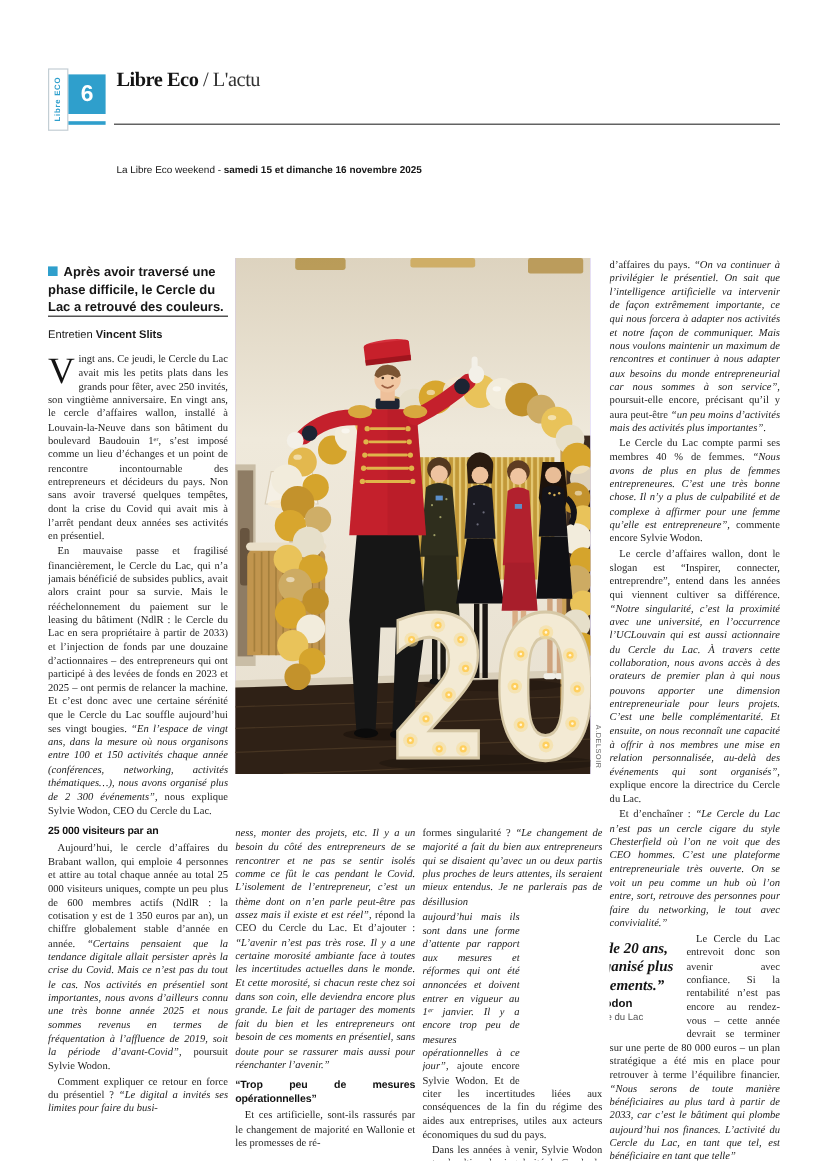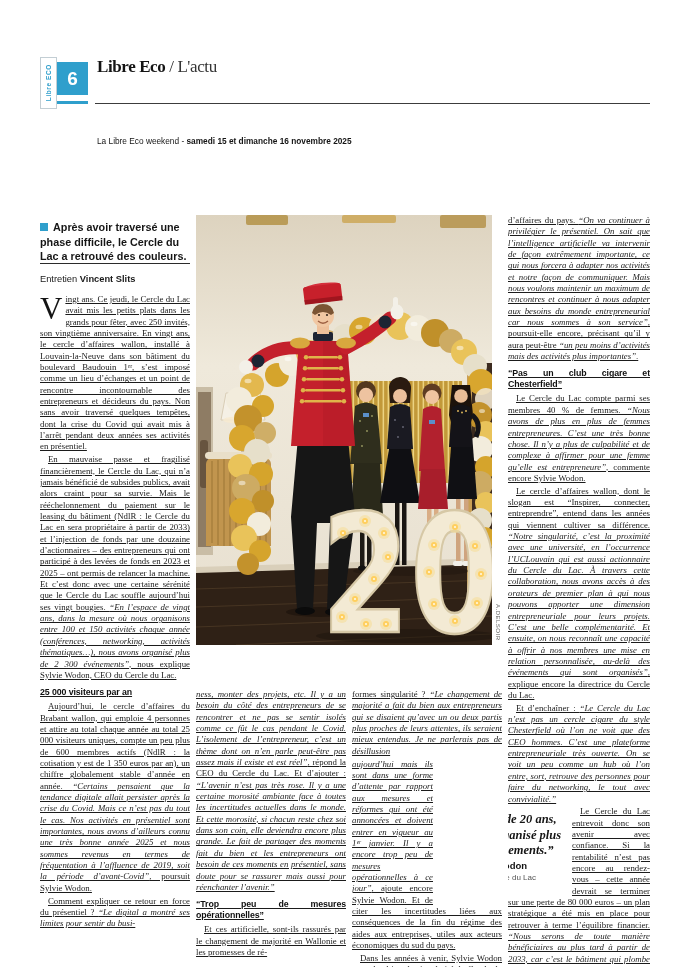--- a/index.html
+++ b/index.html
@@ -25,21 +25,21 @@
   
   .standfirst{position:absolute;left:40px;top:220px;width:154px;
               font:700 10.8px/14.5px "Liberation Sans",sans-serif;color:#161616;}
   .sq{display:inline-block;width:8px;height:8px;background:#2f9fcc;margin-right:5px;}
   .sf-rule{position:absolute;left:40px;top:263px;width:150px;height:1px;background:#2b2b2b;}
   .byline{position:absolute;left:40px;top:274px;width:150px;text-align:left;
           font:400 9.3px "Liberation Sans",sans-serif;color:#1a1a1a;}
   .byline b{font-weight:700;}
   
   .col{position:absolute;font-size:8.8px;line-height:11.35px;text-align:justify;overflow:hidden;
-       hyphens:auto;-webkit-hyphens:auto;color:#1b1b1b;text-decoration:underline;}
+       hyphens:auto;-webkit-hyphens:auto;color:#1b1b1b;}
   .c1{left:40px;top:294px;width:150px;height:672px;}
   .c2{left:196px;top:689px;width:150px;height:278px;}
   .c3{left:352px;top:689px;width:150px;height:278px;}
   .c4{left:508px;top:215px;width:142px;height:752px;}
   .col p{margin:0 0 1.5px 0;}
   .col p.ind{text-indent:8px;}
   .col i{font-style:italic;}
   .subhead{font:700 8.8px/11px "Liberation Sans",sans-serif;margin:6px 0 3px 0;letter-spacing:-.1px;color:#101010;}
   .dropcap::first-letter{float:left;font-size:31px;line-height:25px;padding:2px 3px 0 0;font-weight:400;color:#141414;}
   .sp-r{float:right;width:64px;height:142px;margin:2px 0 2px 5px;}
@@ -73,21 +73,21 @@
 
   <div class="standfirst"><span class="sq"></span><span>Après avoir traversé une phase difficile, le Cercle du Lac a retrouvé des couleurs.</span></div>
   <div class="sf-rule"></div>
   <div class="byline"><span>Entretien </span><b>Vincent Slits</b></div>
 
   <section class="col c1">
       <p class=" dropcap"><span>Vingt ans. Ce jeudi, le Cercle du Lac avait mis les petits plats dans les grands pour fêter, avec 250 invités, son vingtième anniversaire. En vingt ans, le cercle d’affaires wallon, installé à Louvain-la-Neuve dans son bâtiment du boulevard Baudouin 1ᵉʳ, s’est imposé comme un lieu d’échanges et un point de rencontre incontournable des entrepreneurs et décideurs du pays. Non sans avoir traversé quelques tempêtes, dont la crise du Covid qui avait mis à l’arrêt pendant deux années ses activités en présentiel.</span></p>
       <p class="ind"><span>En mauvaise passe et fragilisé financièrement, le Cercle du Lac, qui n’a jamais bénéficié de subsides publics, avait alors craint pour sa survie. Mais le rééchelonnement du paiement sur le leasing du bâtiment (NdlR : le Cercle du Lac en sera propriétaire à partir de 2033) et l’injection de fonds par une douzaine d’actionnaires – des entrepreneurs qui ont participé à des levées de fonds en 2023 et 2025 – ont permis de relancer la machine. Et c’est donc avec une certaine sérénité que le Cercle du Lac souffle aujourd’hui ses vingt bougies. </span><i>“En l’espace de vingt ans, dans la mesure où nous organisons entre 100 et 150 activités chaque année (conférences, networking, activités thématiques…), nous avons organisé plus de 2 300 événements”</i><span>, nous explique Sylvie Wodon, CEO du Cercle du Lac.</span></p>
       <h3 class="subhead">25 000 visiteurs par an</h3>
       <p class="ind"><span>Aujourd’hui, le cercle d’affaires du Brabant wallon, qui emploie 4 personnes et attire au total chaque année au total 25 000 visiteurs uniques, compte un peu plus de 600 membres actifs (NdlR : la cotisation y est de 1 350 euros par an), un chiffre globalement stable d’année en année. </span><i>“Certains pensaient que la tendance digitale allait persister après la crise du Covid. Mais ce n’est pas du tout le cas. Nos activités en présentiel sont importantes, nous avons d’ailleurs connu une très bonne année 2025 et nous sommes revenus en termes de fréquentation à l’affluence de 2019, soit la période d’avant-Covid”</i><span>, poursuit Sylvie Wodon.</span></p>
-      <p class="ind"><span>Comment expliquer ce retour en force du présentiel ? </span><i>“Le digital a montré ses limites pour sentir du busi-</i></p>
+      <p class="ind"><span>Comment expliquer ce retour en force du présentiel ? </span><i>“Le digital a invités ses limites pour faire du busi-</i></p>
     </section>
 
   <figure class="photo">
     <svg viewBox="0 0 296 430" width="296" height="430" role="img">
       <defs>
         <linearGradient id="wallg" x1="0" y1="0" x2="0" y2="1">
           <stop offset="0" stop-color="#ddd3bf"></stop>
             <stop offset="0.35" stop-color="#efe9db"></stop>
             <stop offset="1" stop-color="#e7dfcf"></stop>
         </linearGradient>
@@ -390,21 +390,20 @@
       <p class="ind"><span>Et ces artificielle, sont-ils rassurés par le changement de majorité en Wallonie et les promesses de ré-</span></p>
     </section>
   <section class="col c3">
       <p class=""><span>formes singularité ? </span><i>“Le changement de majorité a fait du bien aux entrepreneurs qui se disaient qu’avec un ou deux partis plus proches de leurs attentes, ils seraient mieux entendus. Je ne parlerais pas de désillusion</i></p>
       <div class="sp-r"></div>
       <p class=""><i>aujourd’hui mais ils sont dans une forme d’attente par rapport aux mesures et réformes qui ont été annoncées et doivent entrer en vigueur au 1ᵉʳ janvier. Il y a encore trop peu de mesures opérationnelles à ce jour”</i><span>, ajoute encore Sylvie Wodon. Et de citer les incertitudes liées aux conséquences de la fin du régime des aides aux entreprises, utiles aux acteurs économiques du sud du pays.</span></p>
       <p class="ind"><span>Dans les années à venir, Sylvie Wodon entend cultiver la singularité du Cercle du Lac face aux autres cercles</span></p>
     </section>
   <section class="col c4">
       <p class=""><span>d’affaires du pays. </span><i>“On va continuer à privilégier le présentiel. On sait que l’intelligence artificielle va intervenir de façon extrêmement importante, ce qui nous forcera à adapter nos activités et notre façon de communiquer. Mais nous voulons maintenir un maximum de rencontres et continuer à nous adapter aux besoins du monde entrepreneurial car nous sommes à son service”</i><span>, poursuit-elle encore, précisant qu’il y aura peut-être </span><i>“un peu moins d’activités mais des activités plus importantes”</i><span>.</span></p>
-      <h3 class="subhead">“Pas un club cigare et Chesterfield”</h3>
       <p class="ind"><span>Le Cercle du Lac compte parmi ses membres 40 % de femmes. </span><i>“Nous avons de plus en plus de femmes entrepreneures. C’est une très bonne chose. Il n’y a plus de culpabilité et de complexe à affirmer pour une femme qu’elle est entrepreneure”</i><span>, commente encore Sylvie Wodon.</span></p>
       <p class="ind"><span>Le cercle d’affaires wallon, dont le slogan est “Inspirer, connecter, entreprendre”, entend dans les années qui viennent cultiver sa différence. </span><i>“Notre singularité, c’est la proximité avec une université, en l’occurrence l’UCLouvain qui est aussi actionnaire du Cercle du Lac. À travers cette collaboration, nous avons accès à des orateurs de premier plan à qui nous pouvons apporter une dimension entrepreneuriale pour leurs projets. C’est une belle complémentarité. Et ensuite, on nous reconnaît une capacité à offrir à nos membres une mise en relation personnalisée, au-delà des événements qui sont organisés”</i><span>, explique encore la directrice du Cercle du Lac.</span></p>
       <p class="ind"><span>Et d’enchaîner : </span><i>“Le Cercle du Lac n’est pas un cercle cigare du style Chesterfield où l’on ne voit que des CEO hommes. C’est une plateforme entrepreneuriale très ouverte. On se voit un peu comme un hub où l’on entre, sort, retrouve des personnes pour faire du networking, le tout avec convivialité.”</i></p>
       <aside id="pullquote" class="pullquote">
       <p class="pq-text">“En l’espace de 20 ans, nous avons organisé plus de 2 300 événements.”</p>
       <p class="pq-name">Sylvie Wodon</p>
       <p class="pq-role">CEO du Cercle du Lac</p>
     </aside>
       <p class="ind"><span>Le Cercle du Lac entrevoit donc son avenir avec confiance. Si la rentabilité n’est pas encore au rendez-vous – cette année devrait se terminer sur une perte de 80 000 euros – un plan stratégique a été mis en place pour retrouver à terme l’équilibre financier. </span><i>“Nous serons de toute manière bénéficiaires au plus tard à partir de 2033, car c’est le bâtiment qui plombe aujourd’hui nos finances. L’activité du Cercle du Lac, en tant que tel, est bénéficiaire en tant que telle”</i></p>
     </section>

